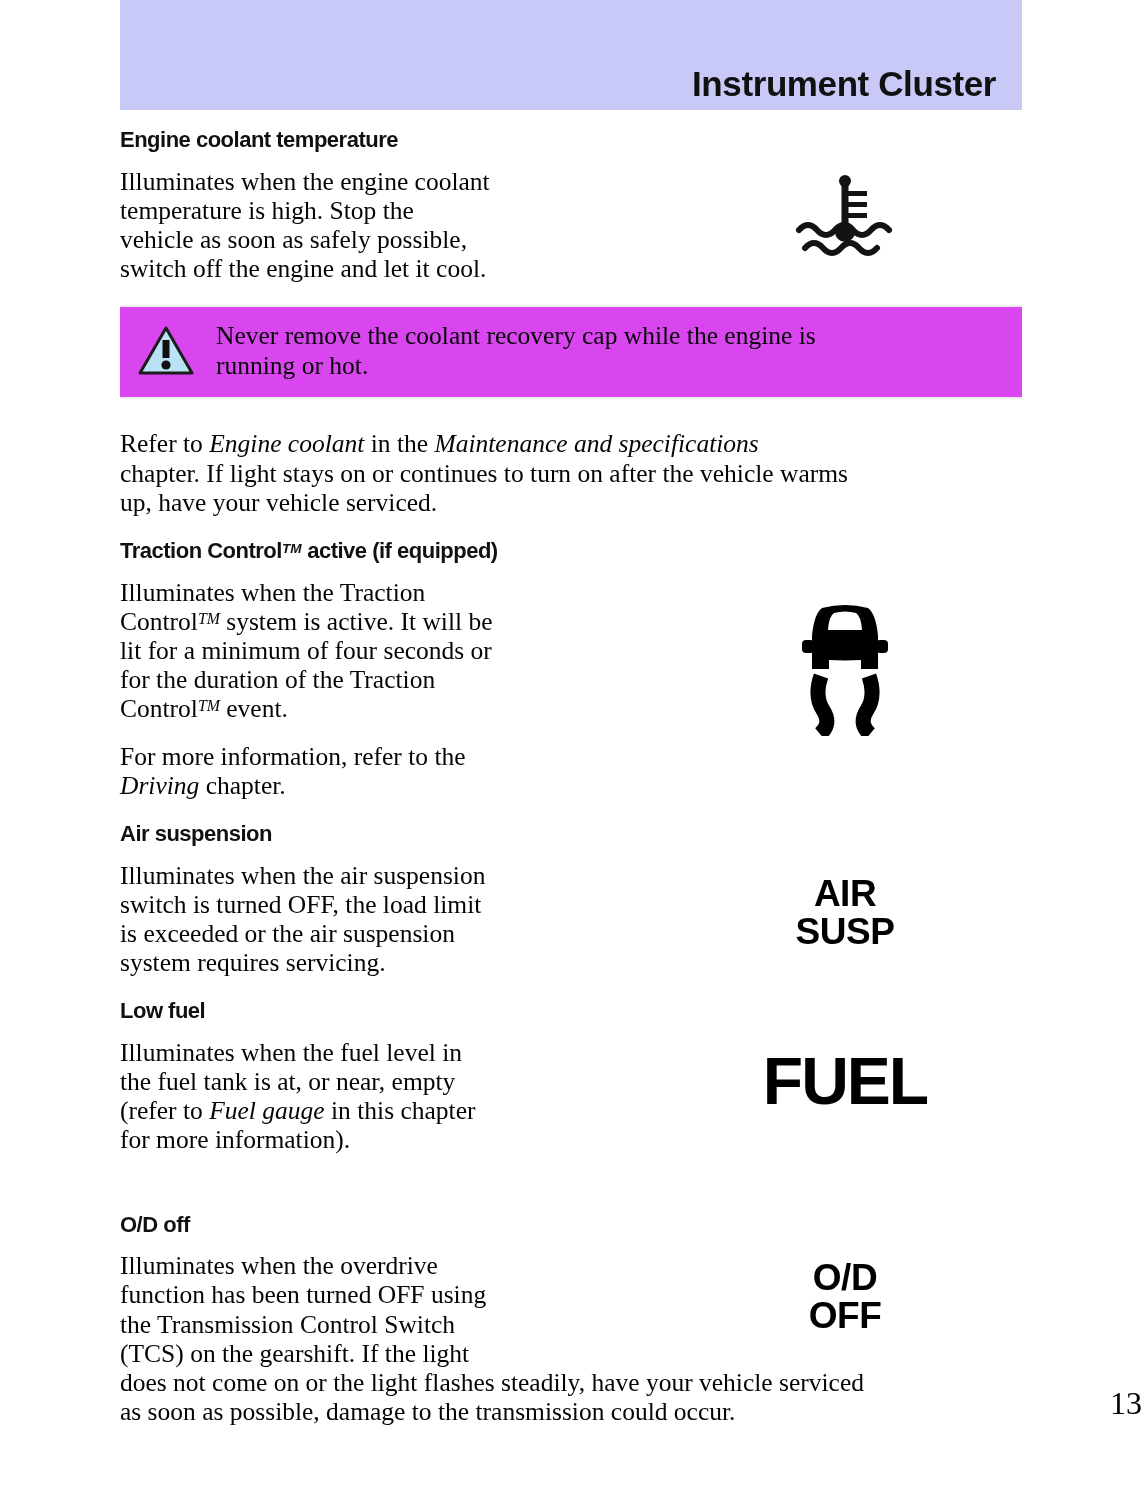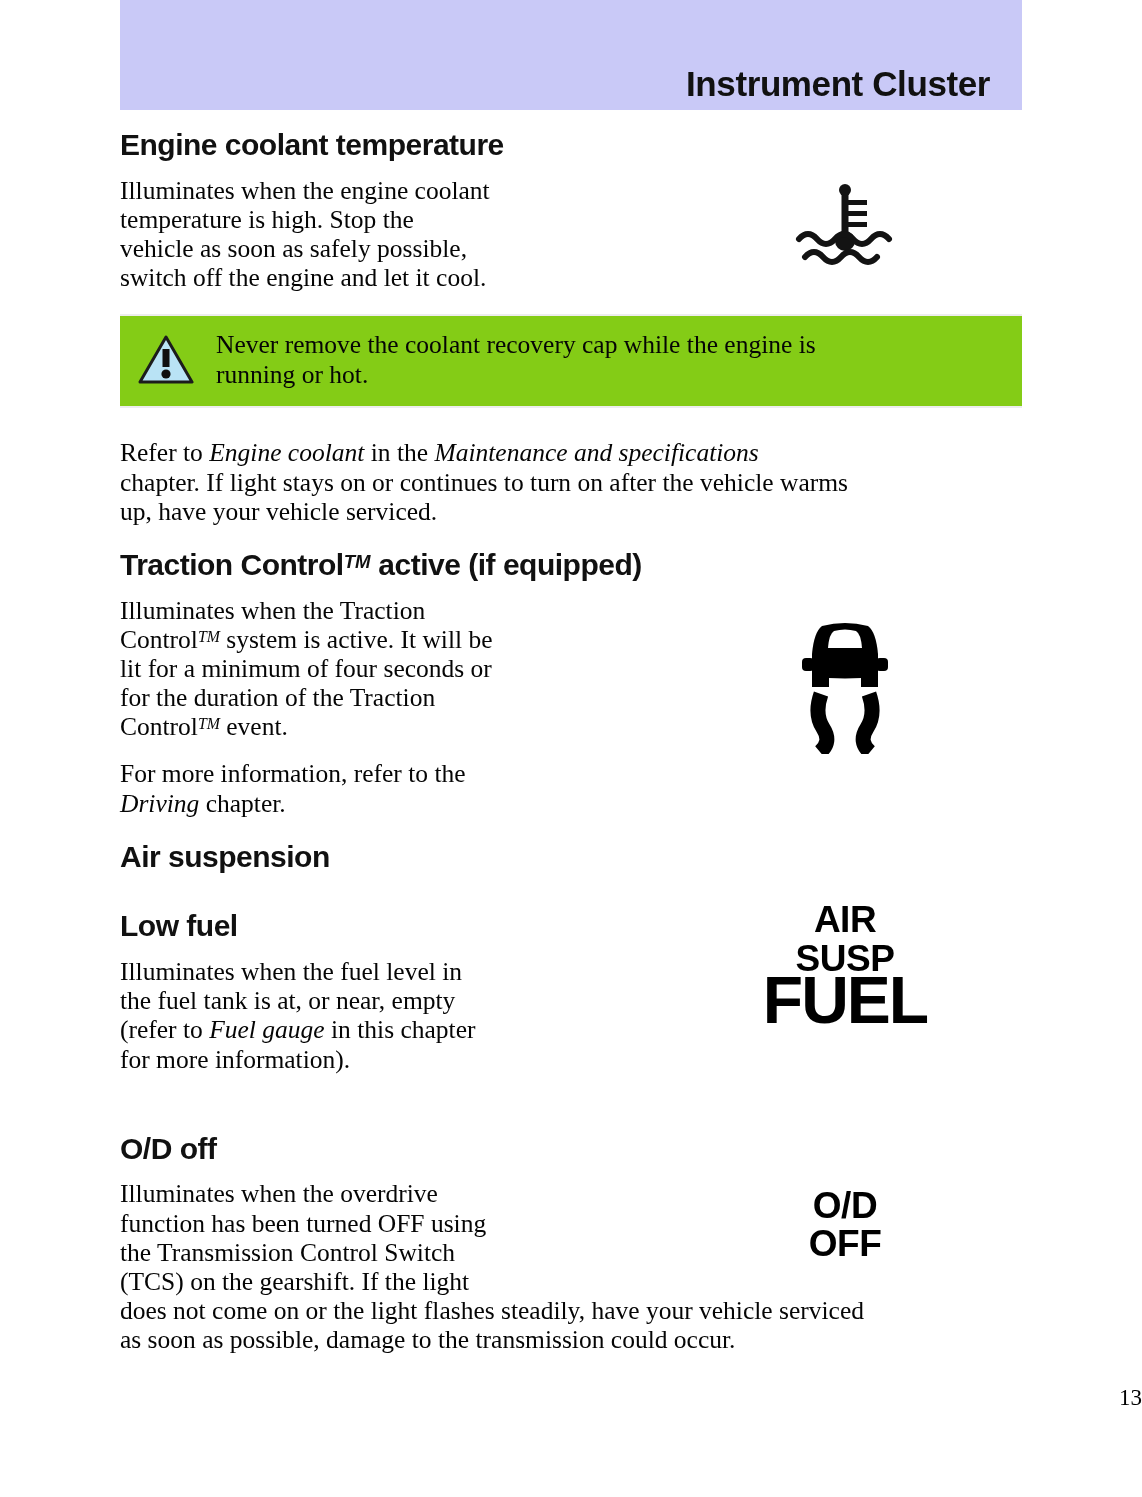--- a/index.html
+++ b/index.html
@@ -21,42 +21,42 @@
     position: absolute;
     left: 120px;
     top: 0;
     width: 902px;
     height: 110px;
     background: #c9c9f7;
     box-sizing: border-box;
   }
   .header-title {
     position: absolute;
-    right: 32px;
+    right: 26px;
     bottom: 6px;
     font-family: "Liberation Sans", "DejaVu Sans", sans-serif;
     font-weight: bold;
     font-size: 35px;
     letter-spacing: -0.4px;
     color: #111111;
     white-space: nowrap;
   }
 
   
   .page {
     position: absolute;
     left: 120px;
     top: 110px;
     width: 902px;
   }
 
   h2.section-heading {
     font-family: "Liberation Sans", "DejaVu Sans", sans-serif;
     font-weight: bold;
-    font-size: 30px;
+    font-size: 22px;
     letter-spacing: -0.5px;
     margin: 0;
     padding: 0;
     color: #111111;
     line-height: 1.12;
   }
 
   p.body-text {
     font-family: "Liberation Serif", "DejaVu Serif", serif;
     font-size: 25.5px;
@@ -80,21 +80,21 @@
     top: 0;
     left: 560px;
     width: 330px;
     display: flex;
     align-items: flex-end;
     justify-content: center;
   }
 
   
   .warning-box {
-    background: #84cc16;
+    background: #d946ef;
     border-top: 2px solid #ededed;
     border-bottom: 2px solid #ededed;
     padding: 14px 18px 16px 18px;
     display: flex;
     align-items: flex-start;
     box-sizing: border-box;
   }
   .warning-box .warn-icon {
     flex: 0 0 auto;
     width: 56px;
@@ -128,21 +128,21 @@
   }
 
   
   .page-number {
     position: absolute;
     left: 0;
     top: 1385px;
     width: 1022px;
     text-align: right;
     font-family: "Liberation Serif", "DejaVu Serif", serif;
-    font-size: 23px;
+    font-size: 32px;
     color: #000000;
   }
   .sp-14 { height: 14px; }
   .sp-18 { height: 18px; }
   .sp-22 { height: 22px; }
   .sp-30 { height: 30px; }
   .sp-58 { height: 58px; }
 </style>
 </head>
 <body>
@@ -264,20 +264,26 @@
     </div>
   </div>
 
   <div class="sp-22"></div>
 
   <h2 class="section-heading">Air suspension</h2>
 
   <div class="sp-14"></div>
 
   <div class="split-row">
+    <div class="text-col">
+      <p class="body-text">Illuminates when the air suspension</p>
+      <p class="body-text">switch is turned OFF, the load limit</p>
+      <p class="body-text">is exceeded or the air suspension</p>
+      <p class="body-text">system requires servicing.</p>
+    </div>
     <div class="symbol-col">
       <div class="wordmark small" style="margin-top:14px;">
         <span class="wm-line">AIR</span>
         <span class="wm-line">SUSP</span>
       </div>
     </div>
   </div>
 
   <div class="sp-22"></div>
 

